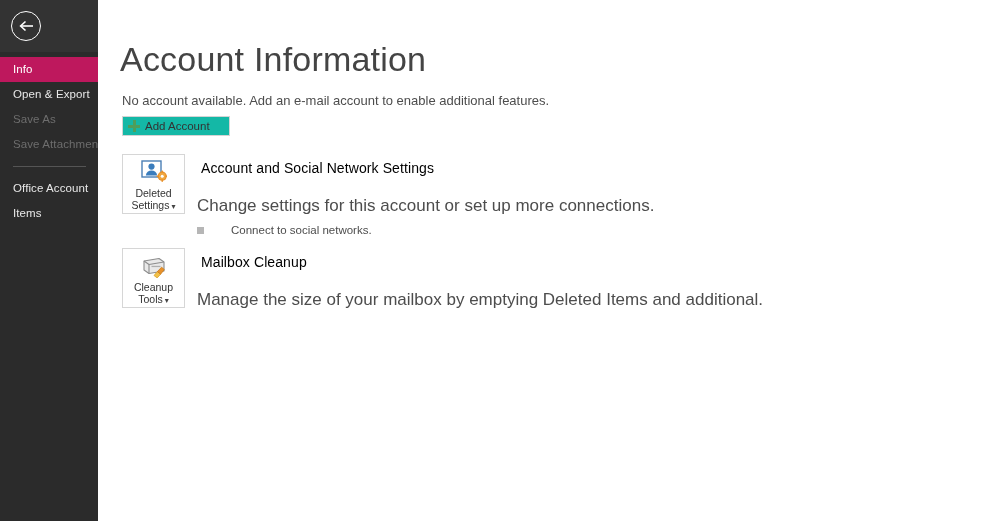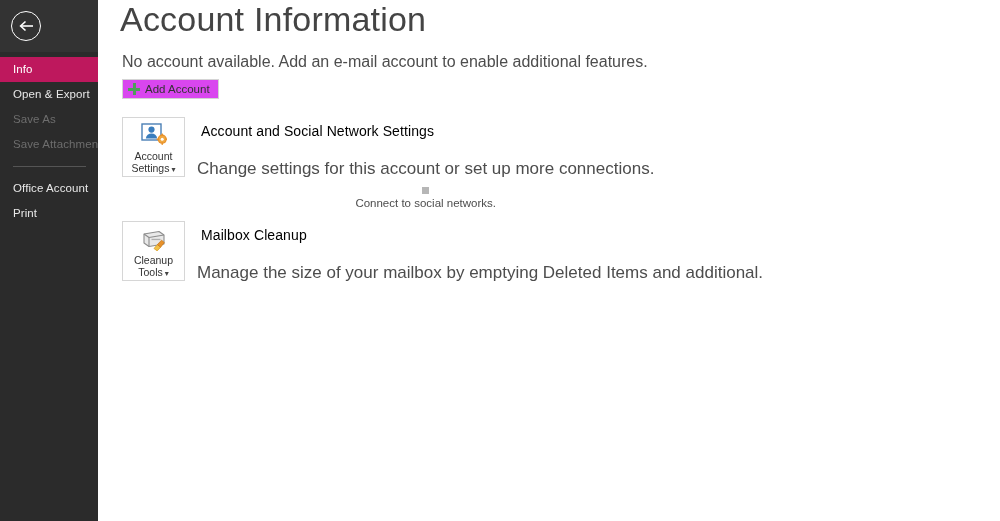--- a/index.html
+++ b/index.html
@@ -82,37 +82,38 @@
     background: #ffffff;
     position: relative;
     padding-left: 22px;
     box-sizing: border-box;
   }
   .page-title {
     font-size: 34px;
     font-weight: normal;
     color: #444444;
     margin: 0;
+    padding-top: 40px;
     letter-spacing: 0.2px;
   }
   .subtitle {
-    font-size: 16px;
+    font-size: 13px;
     color: #4d4d4d;
     margin: 14px 0 0 2px;
   }
 
   .add-account-btn {
     margin-top: 8px;
     margin-left: 2px;
     display: inline-flex;
     align-items: center;
     gap: 5px;
     border: 1px solid #d4d4d4;
-    background: #d946ef;
-    padding: 3px 8px 3px 5px;
+    background: #14b8a6;
+    padding: 3px 19px 3px 5px;
     font-size: 11.5px;
     color: #333333;
     cursor: pointer;
   }
   .plus-icon {
     width: 12px;
     height: 12px;
     position: relative;
     flex: 0 0 12px;
   }
@@ -179,22 +180,21 @@
   }
   .section-desc {
     font-size: 17px;
     color: #4d4d4d;
     margin: 20px 0 0 0;
   }
   .bullet-row {
     display: flex;
     align-items: center;
     margin-top: 8px;
-    gap: 3px;
-    flex-direction: column;
+    gap: 27px;
   }
   .sq-bullet {
     width: 7px;
     height: 7px;
     background: #b6b6b6;
     flex: 0 0 7px;
   }
   .bullet-text {
     font-size: 11.5px;
     color: #4d4d4d;
@@ -229,21 +229,21 @@
       <div class="nav-item disabled">
         <span>Save Attachments</span>
       </div>
 
       <div class="nav-sep"></div>
 
       <div class="nav-item">
         <span>Office Account</span>
       </div>
       <div class="nav-item">
-        <span>Print</span>
+        <span>Items</span>
       </div>
     </div>
   </div>
 
   <div class="content">
 
     <h1 class="page-title">Account Information</h1>
 
     <p class="subtitle">No account available. Add an e-mail account to enable additional features.</p>
 
@@ -265,21 +265,21 @@
               <circle cx="4.6" cy="4.6" r="3.4" fill="#f0a841"></circle>
               <circle cx="4.6" cy="4.6" r="1.5" fill="#ffffff"></circle>
               <rect x="3.9" y="-1" width="1.5" height="2.2" fill="#e8912a"></rect>
               <rect x="3.9" y="8" width="1.5" height="2.2" fill="#e8912a"></rect>
               <rect x="-1" y="3.9" width="2.2" height="1.5" fill="#e8912a"></rect>
               <rect x="8" y="3.9" width="2.2" height="1.5" fill="#e8912a"></rect>
             </g>
           </svg>
         </span>
         <span class="caption">
-          <span>Account</span><br>
+          <span>Deleted</span><br>
           <span>Settings</span><span class="caret">▾</span>
         </span>
       </div>
       <div class="section-body">
         <h2 class="section-title">Account and Social Network Settings</h2>
         <p class="section-desc">Change settings for this account or set up more connections.</p>
         <div class="bullet-row">
           <span class="sq-bullet"></span>
           <span class="bullet-text">Connect to social networks.</span>
         </div>

